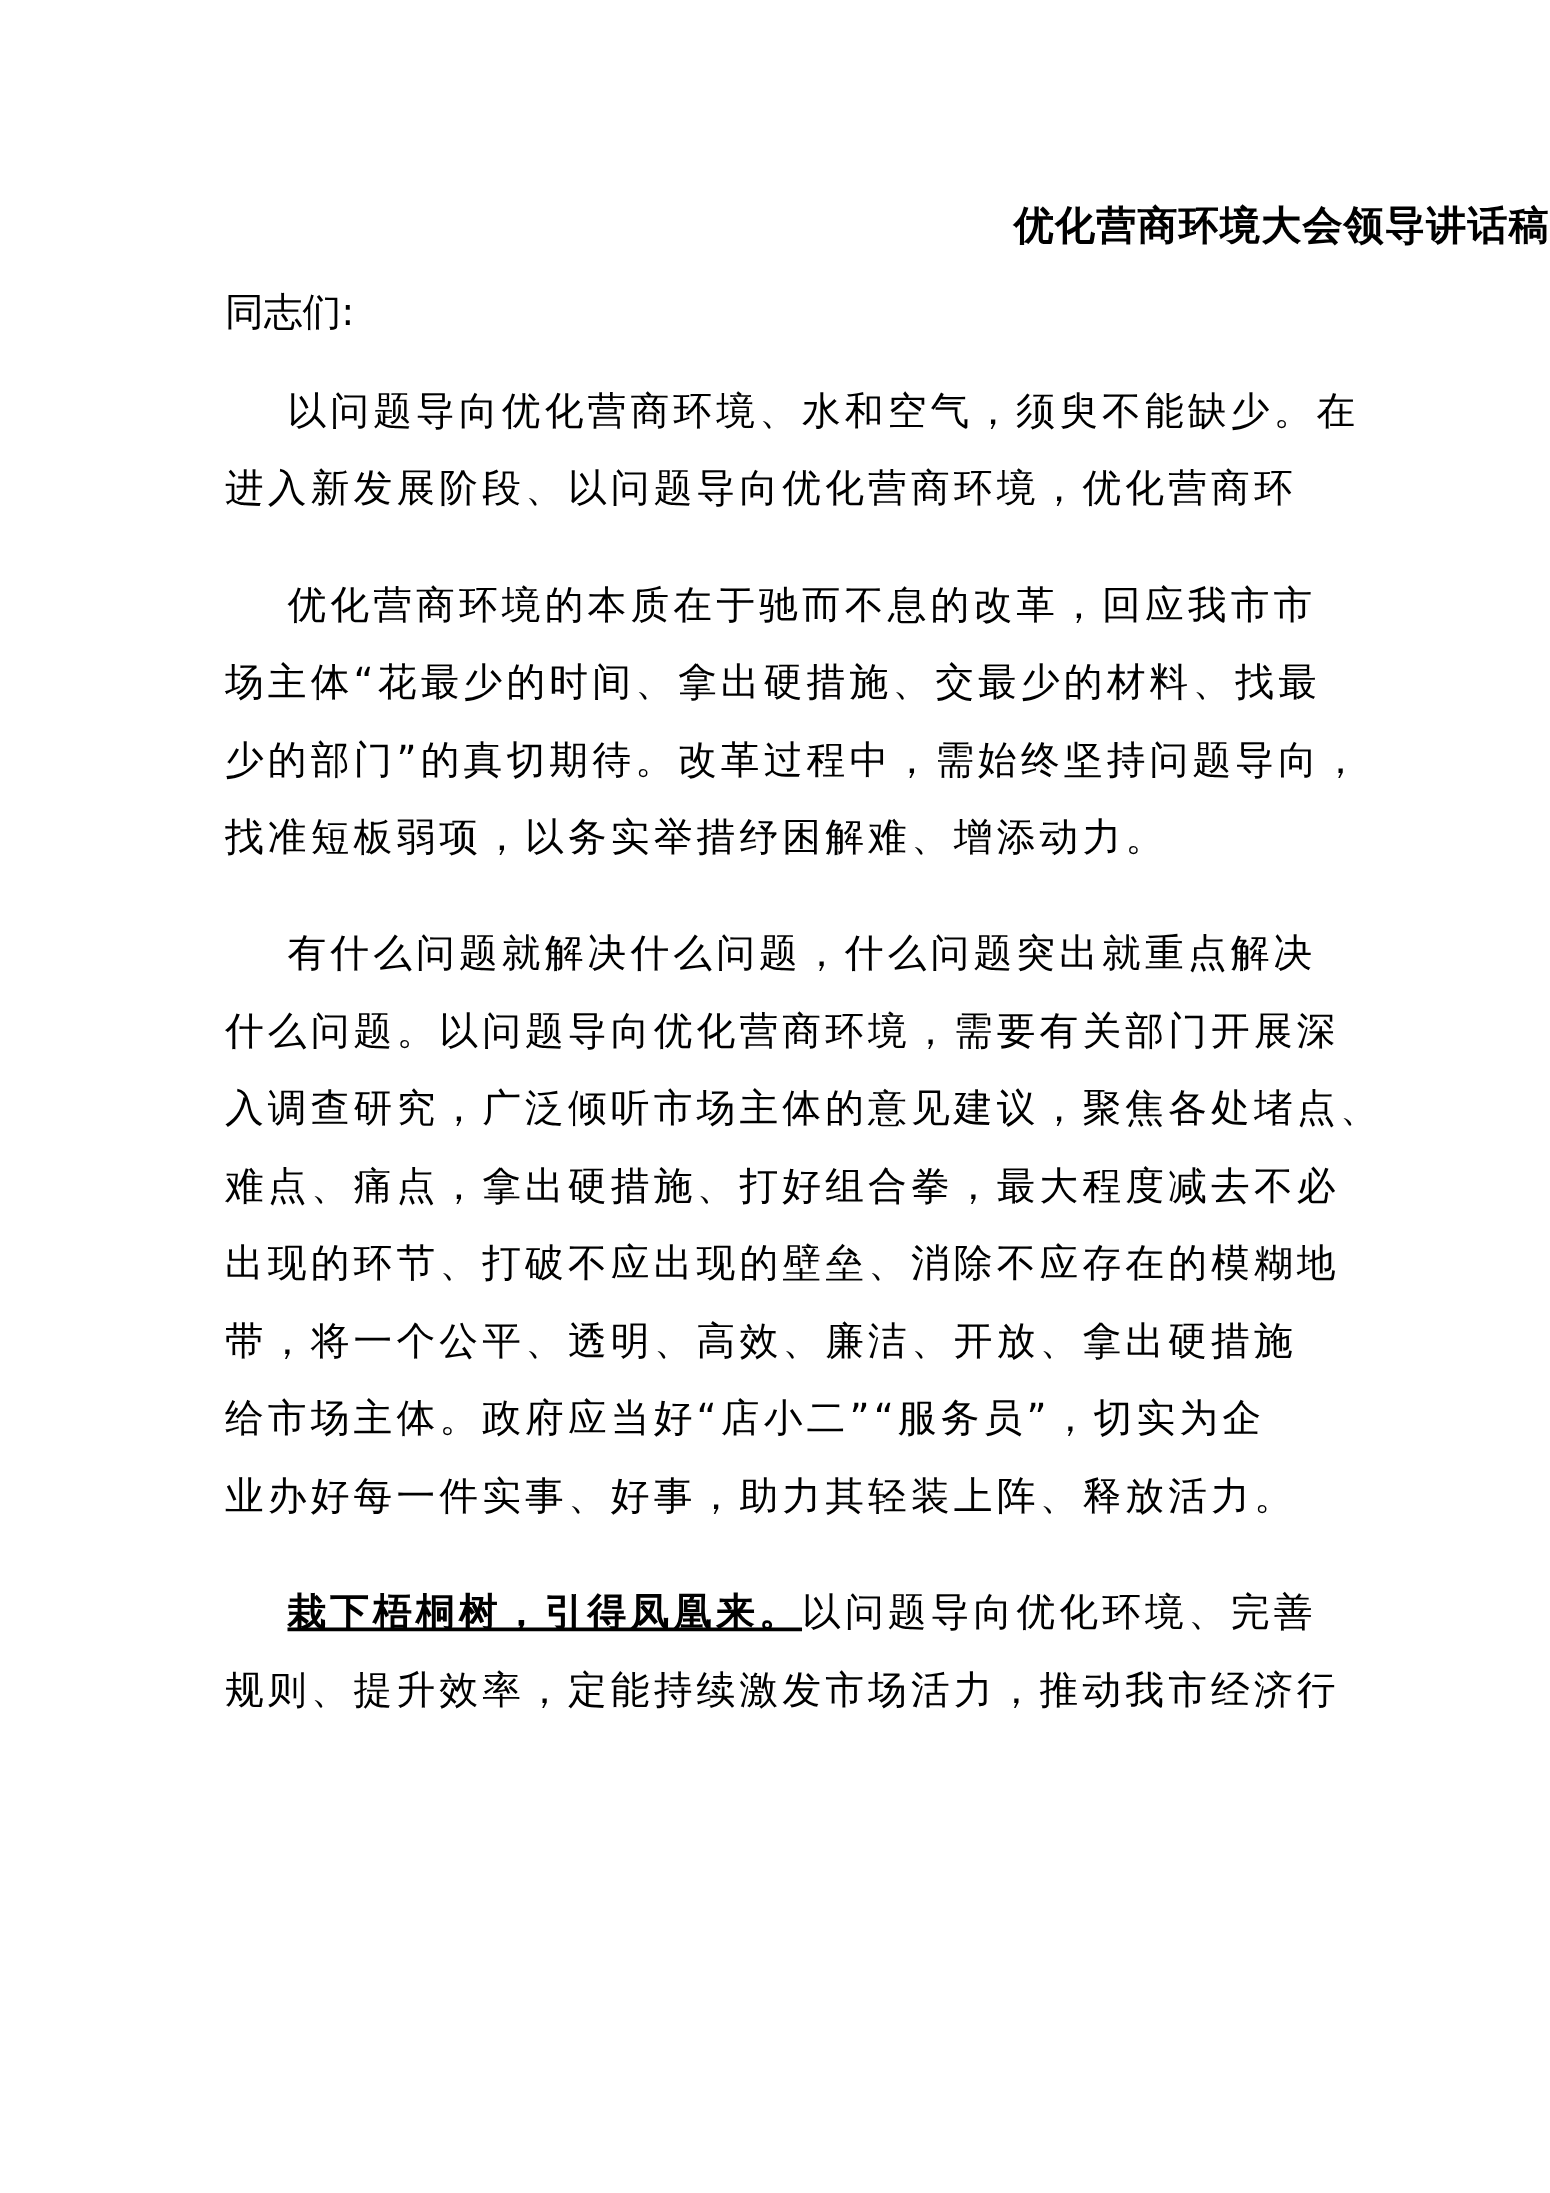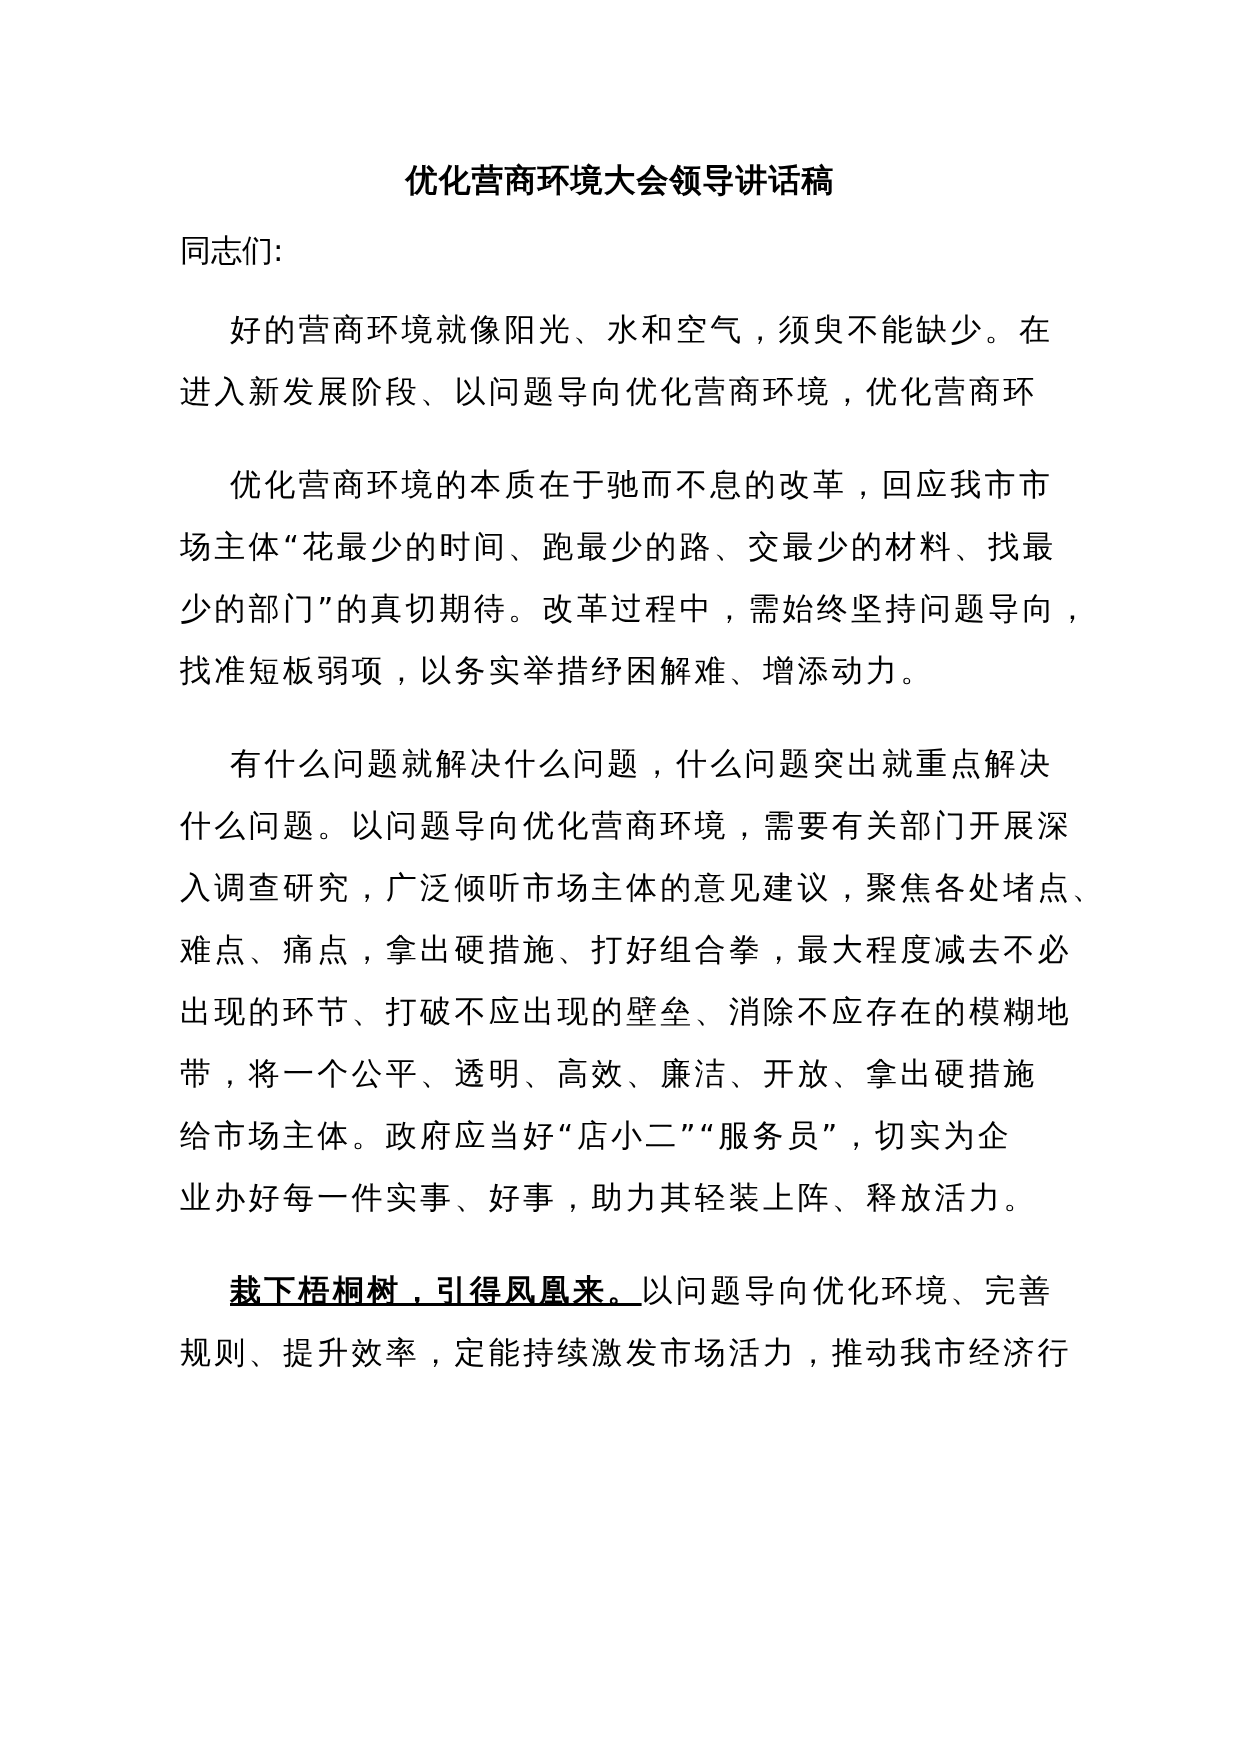--- a/index.html
+++ b/index.html
@@ -21,21 +21,21 @@
       top: 0;
       width: 1240px;
       height: 1754px;
       background: #ffffff;
     }
     .title {
       position: absolute;
       left: 0;
       width: 1240px;
       top: 156px;
-      text-align: center;
+      text-align: right;
       font-size: 32px;
       font-weight: bold;
       line-height: 48px;
       letter-spacing: 1px;
       margin: 0;
     }
     .body {
       position: absolute;
       left: 180px;
       width: 880px;
@@ -75,27 +75,27 @@
 
 <div class="page">
 
   <h1 class="title">优化营商环境大会领导讲话稿</h1>
 
   <div class="body">
 
     <p class="salutation">同志们:</p>
 
     <p class="para" style="text-indent:0">
-      <span class="line first">好的营商环境就像阳光、水和空气，须臾不能缺少。在</span>
+      <span class="line first">以问题导向优化营商环境、水和空气，须臾不能缺少。在</span>
       <span class="line">进入新发展阶段、以问题导向优化营商环境，优化营商环</span>
     </p>
 
     <p class="para" style="text-indent:0">
       <span class="line first">优化营商环境的本质在于驰而不息的改革，回应我市市</span>
-      <span class="line">场主体“花最少的时间、跑最少的路、交最少的材料、找最</span>
+      <span class="line">场主体“花最少的时间、拿出硬措施、交最少的材料、找最</span>
       <span class="line">少的部门”的真切期待。改革过程中，需始终坚持问题导向，</span>
       <span class="line">找准短板弱项，以务实举措纾困解难、增添动力。</span>
     </p>
 
     <p class="para" style="text-indent:0">
       <span class="line first">有什么问题就解决什么问题，什么问题突出就重点解决</span>
       <span class="line">什么问题。以问题导向优化营商环境，需要有关部门开展深</span>
       <span class="line">入调查研究，广泛倾听市场主体的意见建议，聚焦各处堵点、</span>
       <span class="line">难点、痛点，拿出硬措施、打好组合拳，最大程度减去不必</span>
       <span class="line">出现的环节、打破不应出现的壁垒、消除不应存在的模糊地</span>

